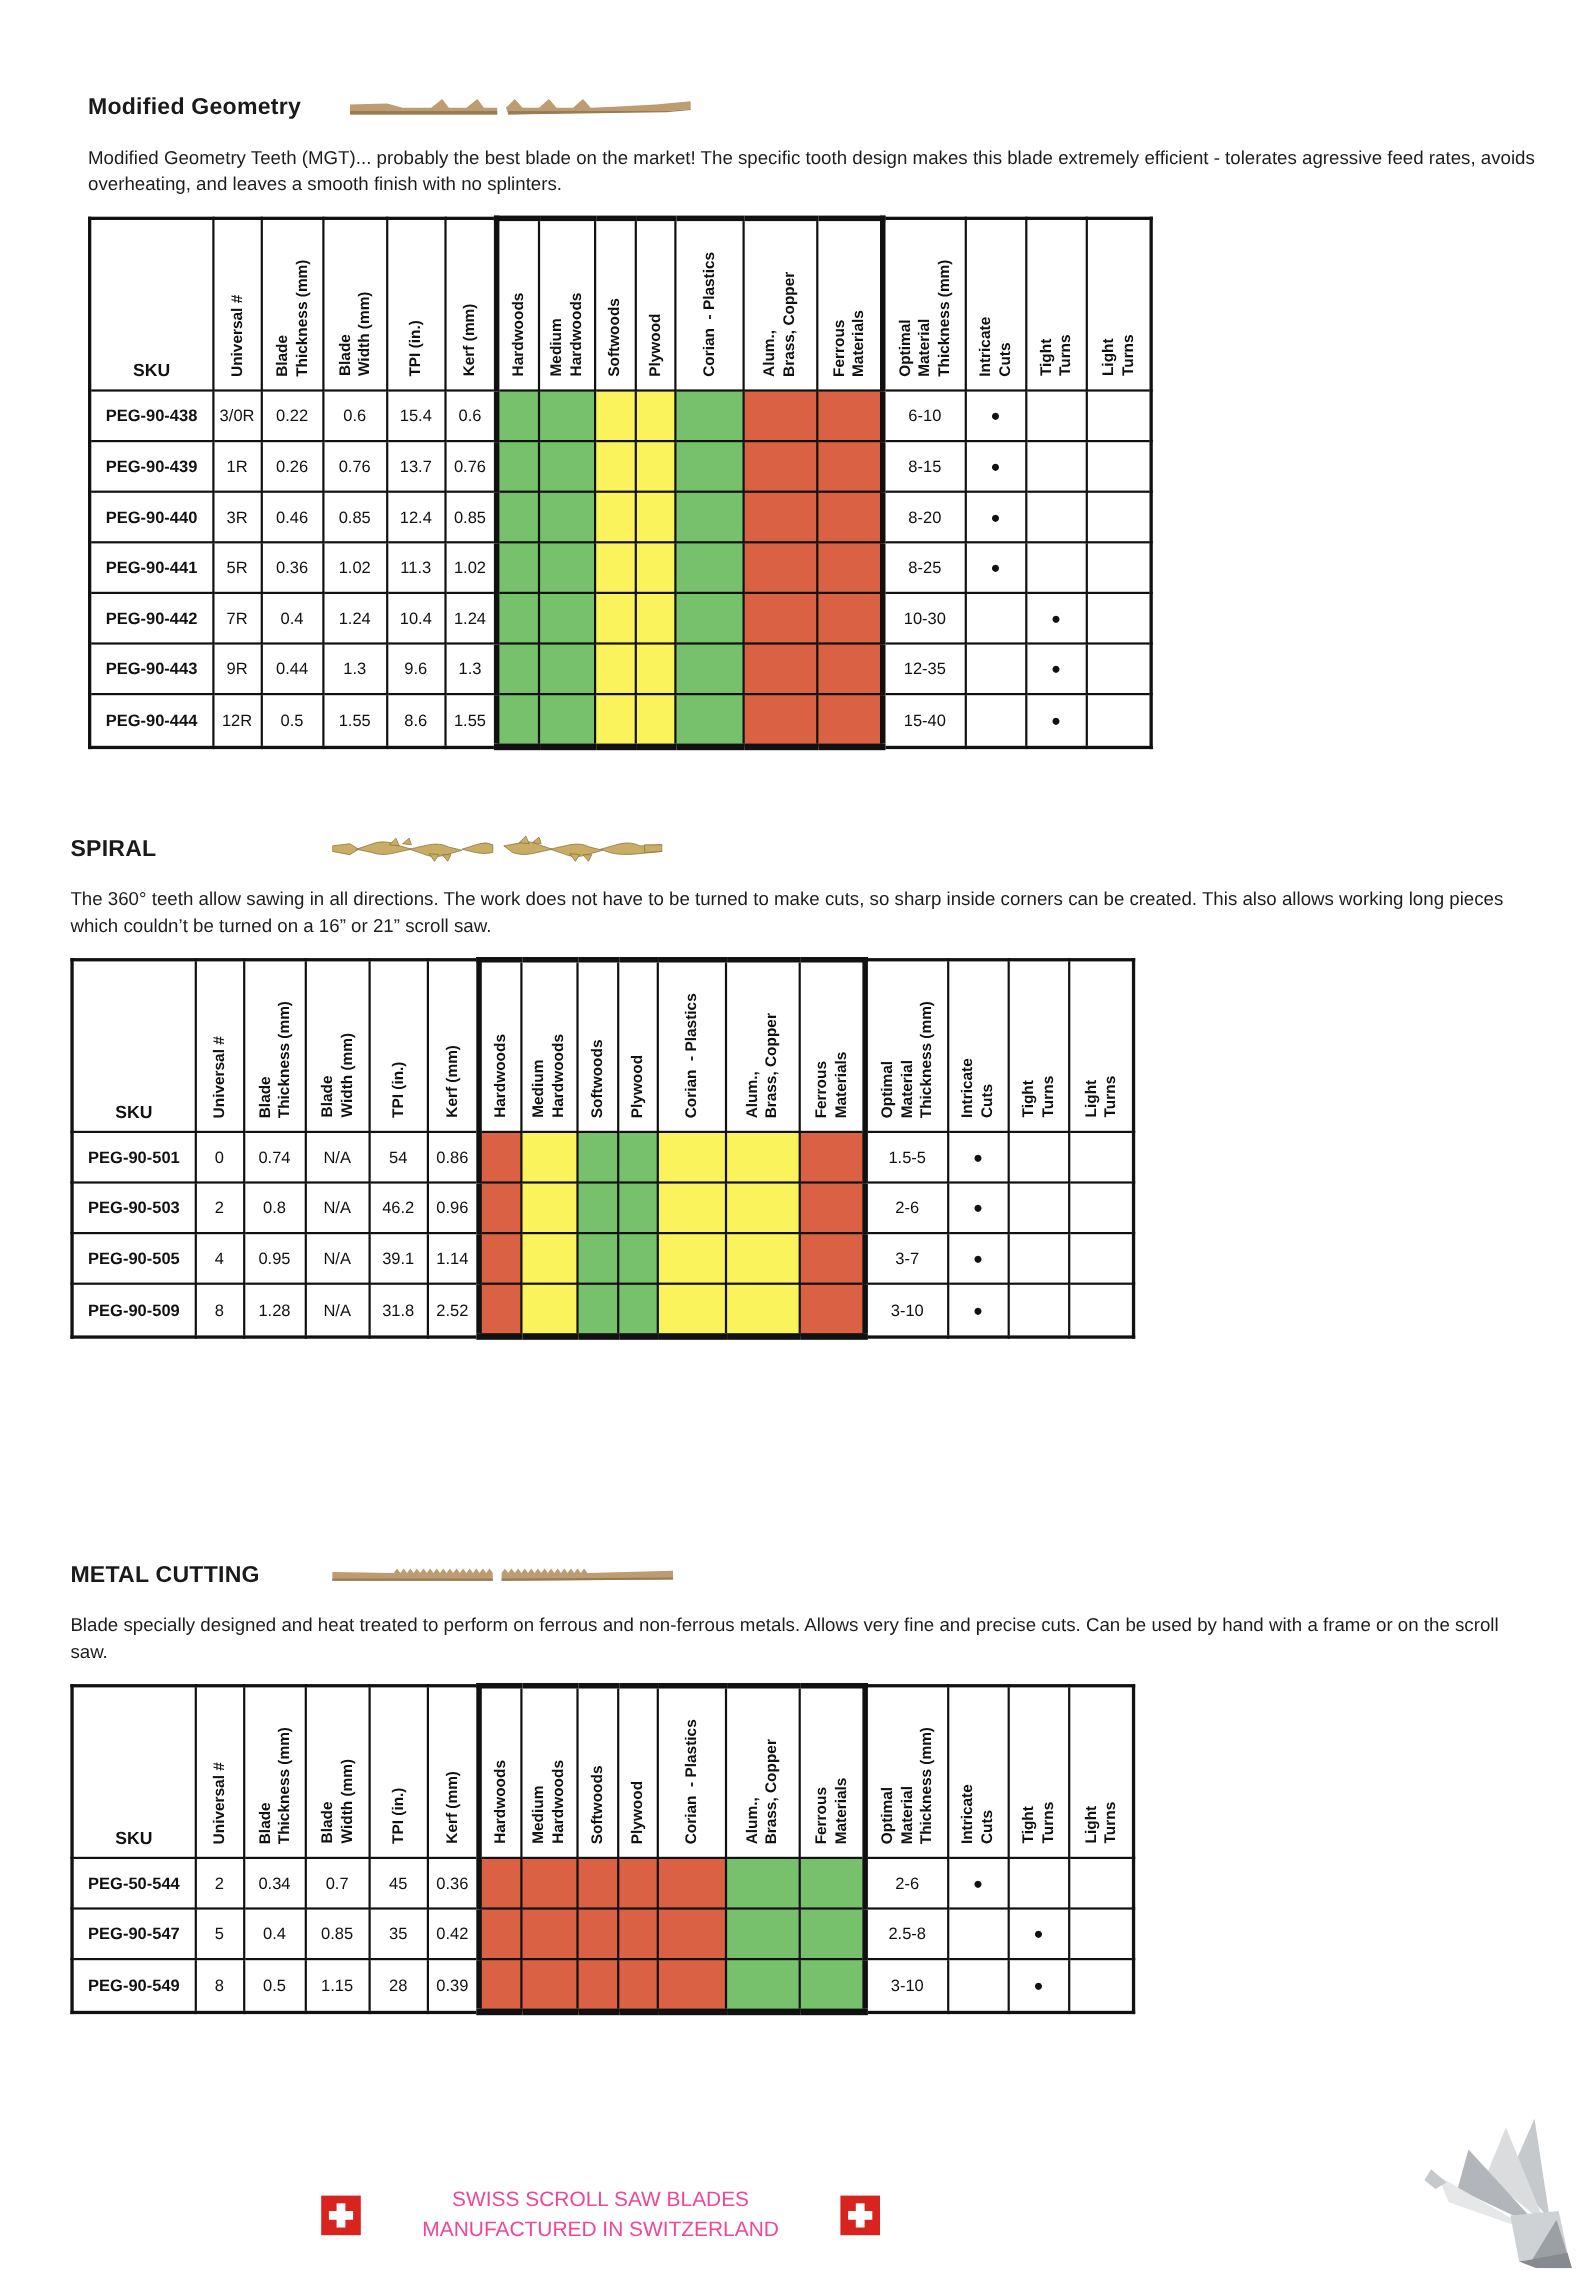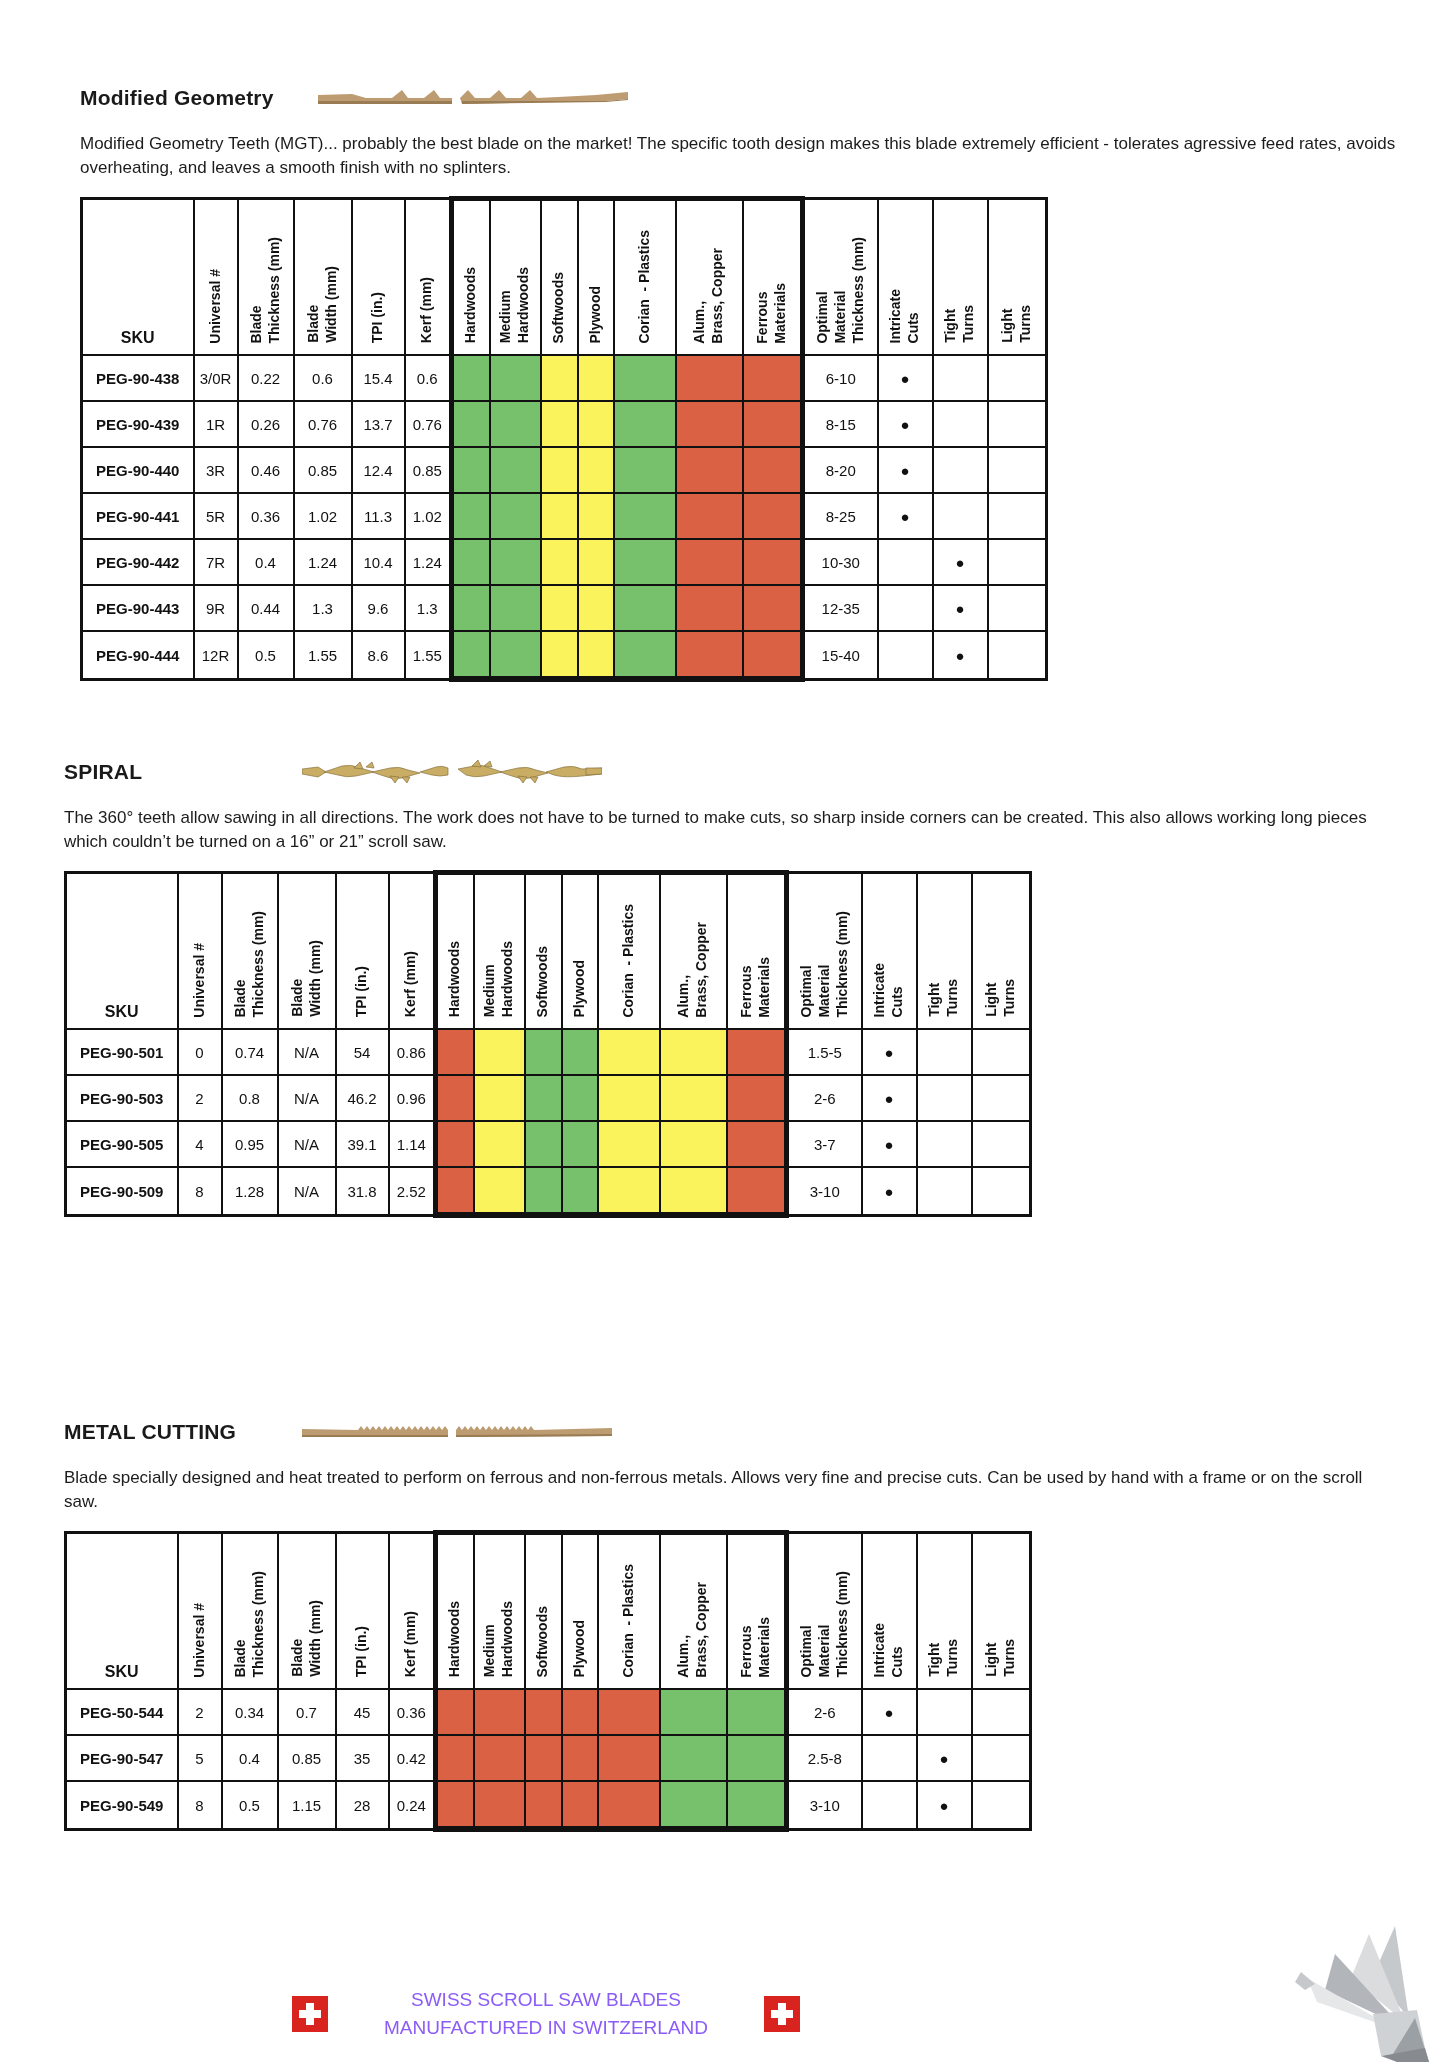--- a/index.html
+++ b/index.html
@@ -23,21 +23,21 @@
   .h-label { display:inline-block; font-size:16px; font-weight:bold; }
   .v-label { display:inline-block; writing-mode:vertical-rl; transform:rotate(180deg);
              white-space:pre; font-size:14px; font-weight:bold; line-height:1.28; text-align:left; }
   .mat-first { border-left-width:5px !important; }
   .mat-last  { border-right-width:5px !important; }
   .spec-table thead th.mat { border-top-width:5px; }
   .spec-table tbody tr:last-child td.mat { border-bottom-width:6px; }
   td.mark { font-size:15px; }
   td.optimal { font-size:15px; }
   .footer { position:absolute; left:292px; top:1986px; width:508px; display:flex; align-items:center; justify-content:space-between; }
-  .footer-text { text-align:center; font-size:19px; line-height:1.45; color:#8b5cf6; }
+  .footer-text { text-align:center; font-size:19px; line-height:1.45; color:#ec4899; }
   .swiss-flag { position:relative; width:36px; height:36px; flex:0 0 auto; }
   .swiss-flag .bar-v, .swiss-flag .bar-h { position:absolute; background:#fff; }
   .swiss-flag .bar-v { left:14px; top:7px;  width:8px;  height:22px; }
   .swiss-flag .bar-h { left:7px;  top:14px; width:22px; height:8px;  }
   .crane { position:absolute; right:16px; bottom:2px; }
 </style>
 </head>
 <body>
 
 <div class="page">
@@ -495,21 +495,21 @@
             <td class="mark"></td>
             <td class="mark">●</td>
             <td class="mark"></td>
           </tr>
           <tr>
             <td class="sku">PEG-90-549</td>
             <td>8</td>
             <td>0.5</td>
             <td>1.15</td>
             <td>28</td>
-            <td>0.24</td>
+            <td>0.39</td>
             <td class="mat mat-first" style="background: rgb(218, 97, 67);"></td>
             <td class="mat" style="background: rgb(218, 97, 67);"></td>
             <td class="mat" style="background: rgb(218, 97, 67);"></td>
             <td class="mat" style="background: rgb(218, 97, 67);"></td>
             <td class="mat" style="background: rgb(218, 97, 67);"></td>
             <td class="mat" style="background: rgb(119, 193, 109);"></td>
             <td class="mat mat-last" style="background: rgb(119, 193, 109);"></td>
             <td class="optimal">3-10</td>
             <td class="mark"></td>
             <td class="mark">●</td>

